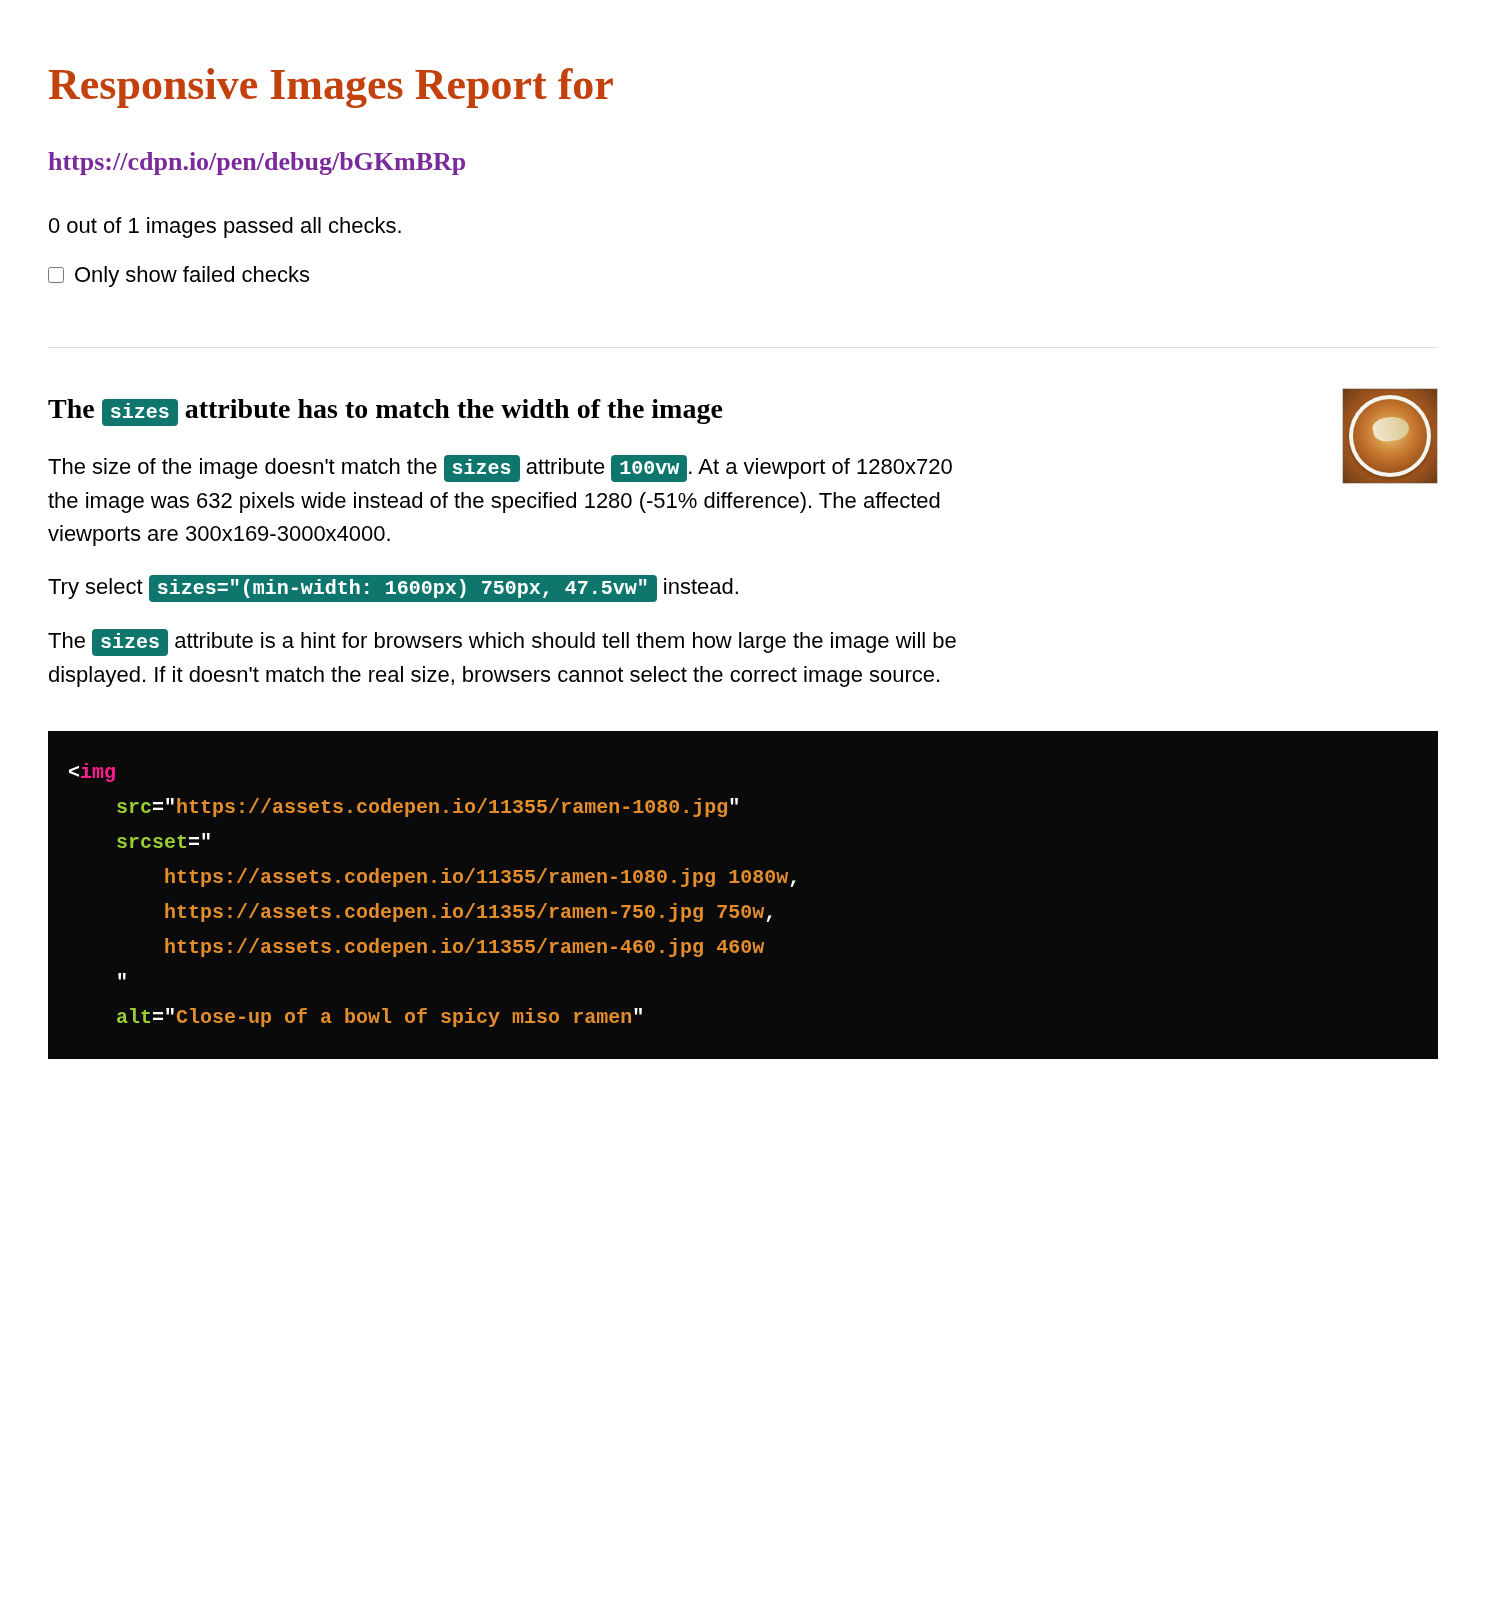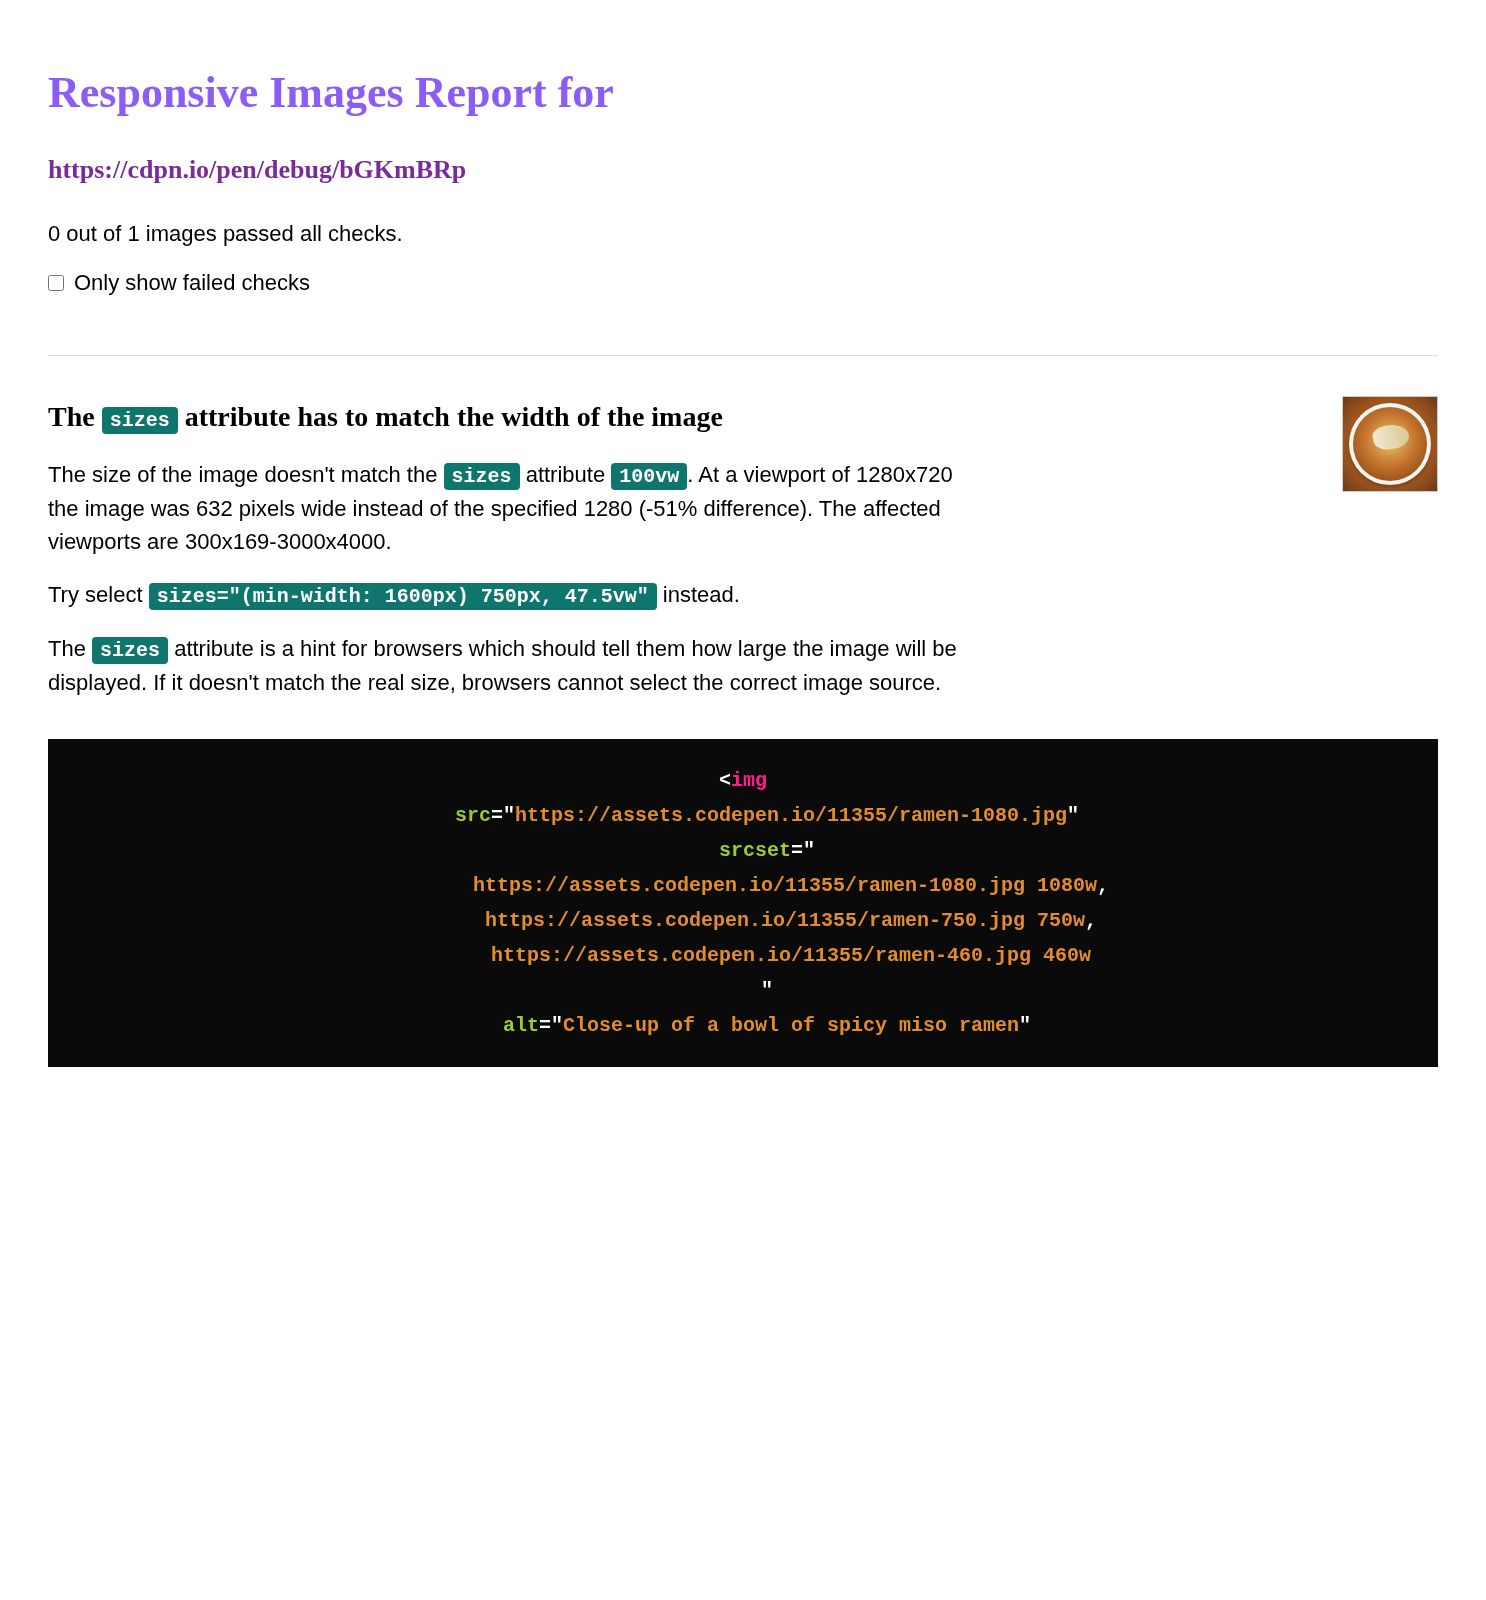--- a/index.html
+++ b/index.html
@@ -9,22 +9,22 @@
     font-family: -apple-system, BlinkMacSystemFont, "Segoe UI", Helvetica, Arial, sans-serif;
     color: #000;
     background: #fff;
     font-size: 22px;
     line-height: 1.5;
   }
   h1 {
     font-family: Georgia, "Times New Roman", serif;
     font-weight: 700;
     font-size: 44px;
-    margin: 12px 0 8px 0;
-    color: #8b5cf6;
+    margin: 4px 0 8px 0;
+    color: #c2410c;
   }
   .url-link {
     font-family: Georgia, "Times New Roman", serif;
     font-weight: 700;
     font-size: 26px;
     color: #7b2a9b;
     text-decoration: none;
     display: inline-block;
     margin-bottom: 28px;
     margin-top: 16px;
@@ -111,21 +111,20 @@
     background: #0a0a0a;
     color: #fff;
     padding: 24px 20px;
     font-family: "Courier New", Courier, monospace;
     font-size: 20px;
     line-height: 1.75;
     white-space: pre;
     overflow-x: auto;
     margin-top: 40px;
     font-weight: 700;
-    text-align: center;
   }
   .tag-bracket { color: #fff; }
   .tag-name { color: #ff1d8e; }
   .attr-name { color: #9acd32; }
   .attr-eq { color: #fff; }
   .attr-quote { color: #fff; }
   .attr-value { color: #e28c2c; }
   .srcset-w { color: #e28c2c; }
 </style>
 </head>

